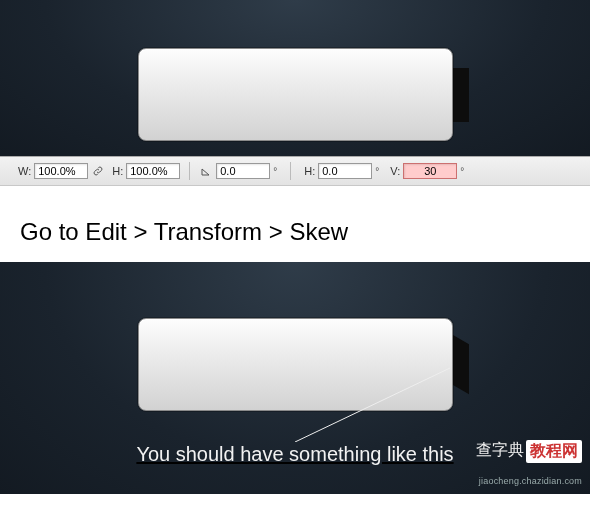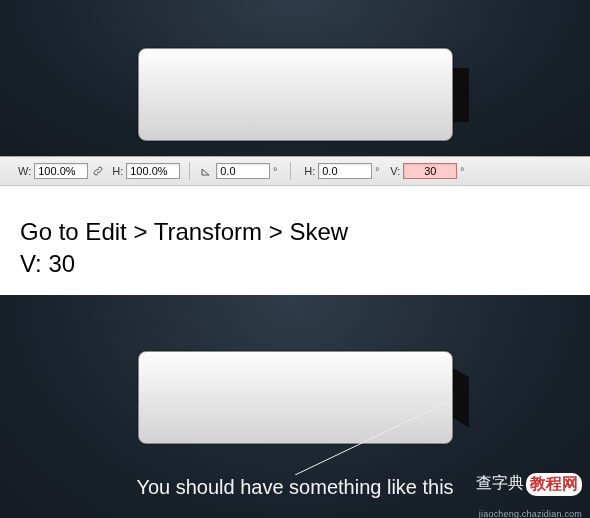--- a/index.html
+++ b/index.html
@@ -2,20 +2,21 @@
 <html><head>
 <meta charset="utf-8">
 <style>
   * { box-sizing: border-box; margin: 0; padding: 0; }
   html, body { width: 590px; height: 518px; overflow: hidden; font-family: Tahoma, Arial, sans-serif; }
   body { background: #fff; }
 
   .dark-section {
     background: radial-gradient(ellipse at center top, #2f3c49 0%, #1a232d 60%, #131a22 100%);
     position: relative;
+    text-decoration: underline;
   }
   .top-section { height: 156px; }
   .bottom-section { height: 232px; padding-top: 56px; position:relative;}
   
   .options-bar {
     height: 30px;
     background: linear-gradient(to bottom, #f2f2f2, #e3e3e3);
     border-top: 1px solid #aaa;
     border-bottom: 1px solid #c8c8c8;
     display: flex;
@@ -106,21 +107,21 @@
     font-weight: 400;
   }
   .wm-a {
     color:#eee;
   }
   .wm-b {
     background:#fff;
     color:#c33;
     padding:1px 4px;
     margin-left:2px;
-    border-radius:10px;
+    border-radius:2px;
     font-weight:bold;
   }
   .wm-url {
     position:absolute;
     bottom:-8px; right:8px;
     font-size:9px;
     color:#9aa;
     letter-spacing:0.2px;
   }
   .wm-wrap{position:absolute; bottom:8px; right:8px; text-align:right;}
@@ -167,21 +168,20 @@
   <input class="opt-input" value="0.0" style="">
   <span class="deg">°</span>
 
   <span class="opt-label">V:</span>
   <input class="opt-input active" value="30" style="">
   <span class="deg">°</span>
 </div>
 
 <div class="instruction">
   <div>Go to Edit &gt; Transform &gt; Skew</div>
-  <div>V: 30</div>
 </div>
 
 <div class="dark-section bottom-section">
   <div class="shape-wrap bottom">
     <div class="battery">
       <div class="bat-tip skewed"></div>
       <div class="bat-body"></div>
     </div>
   </div>
 

